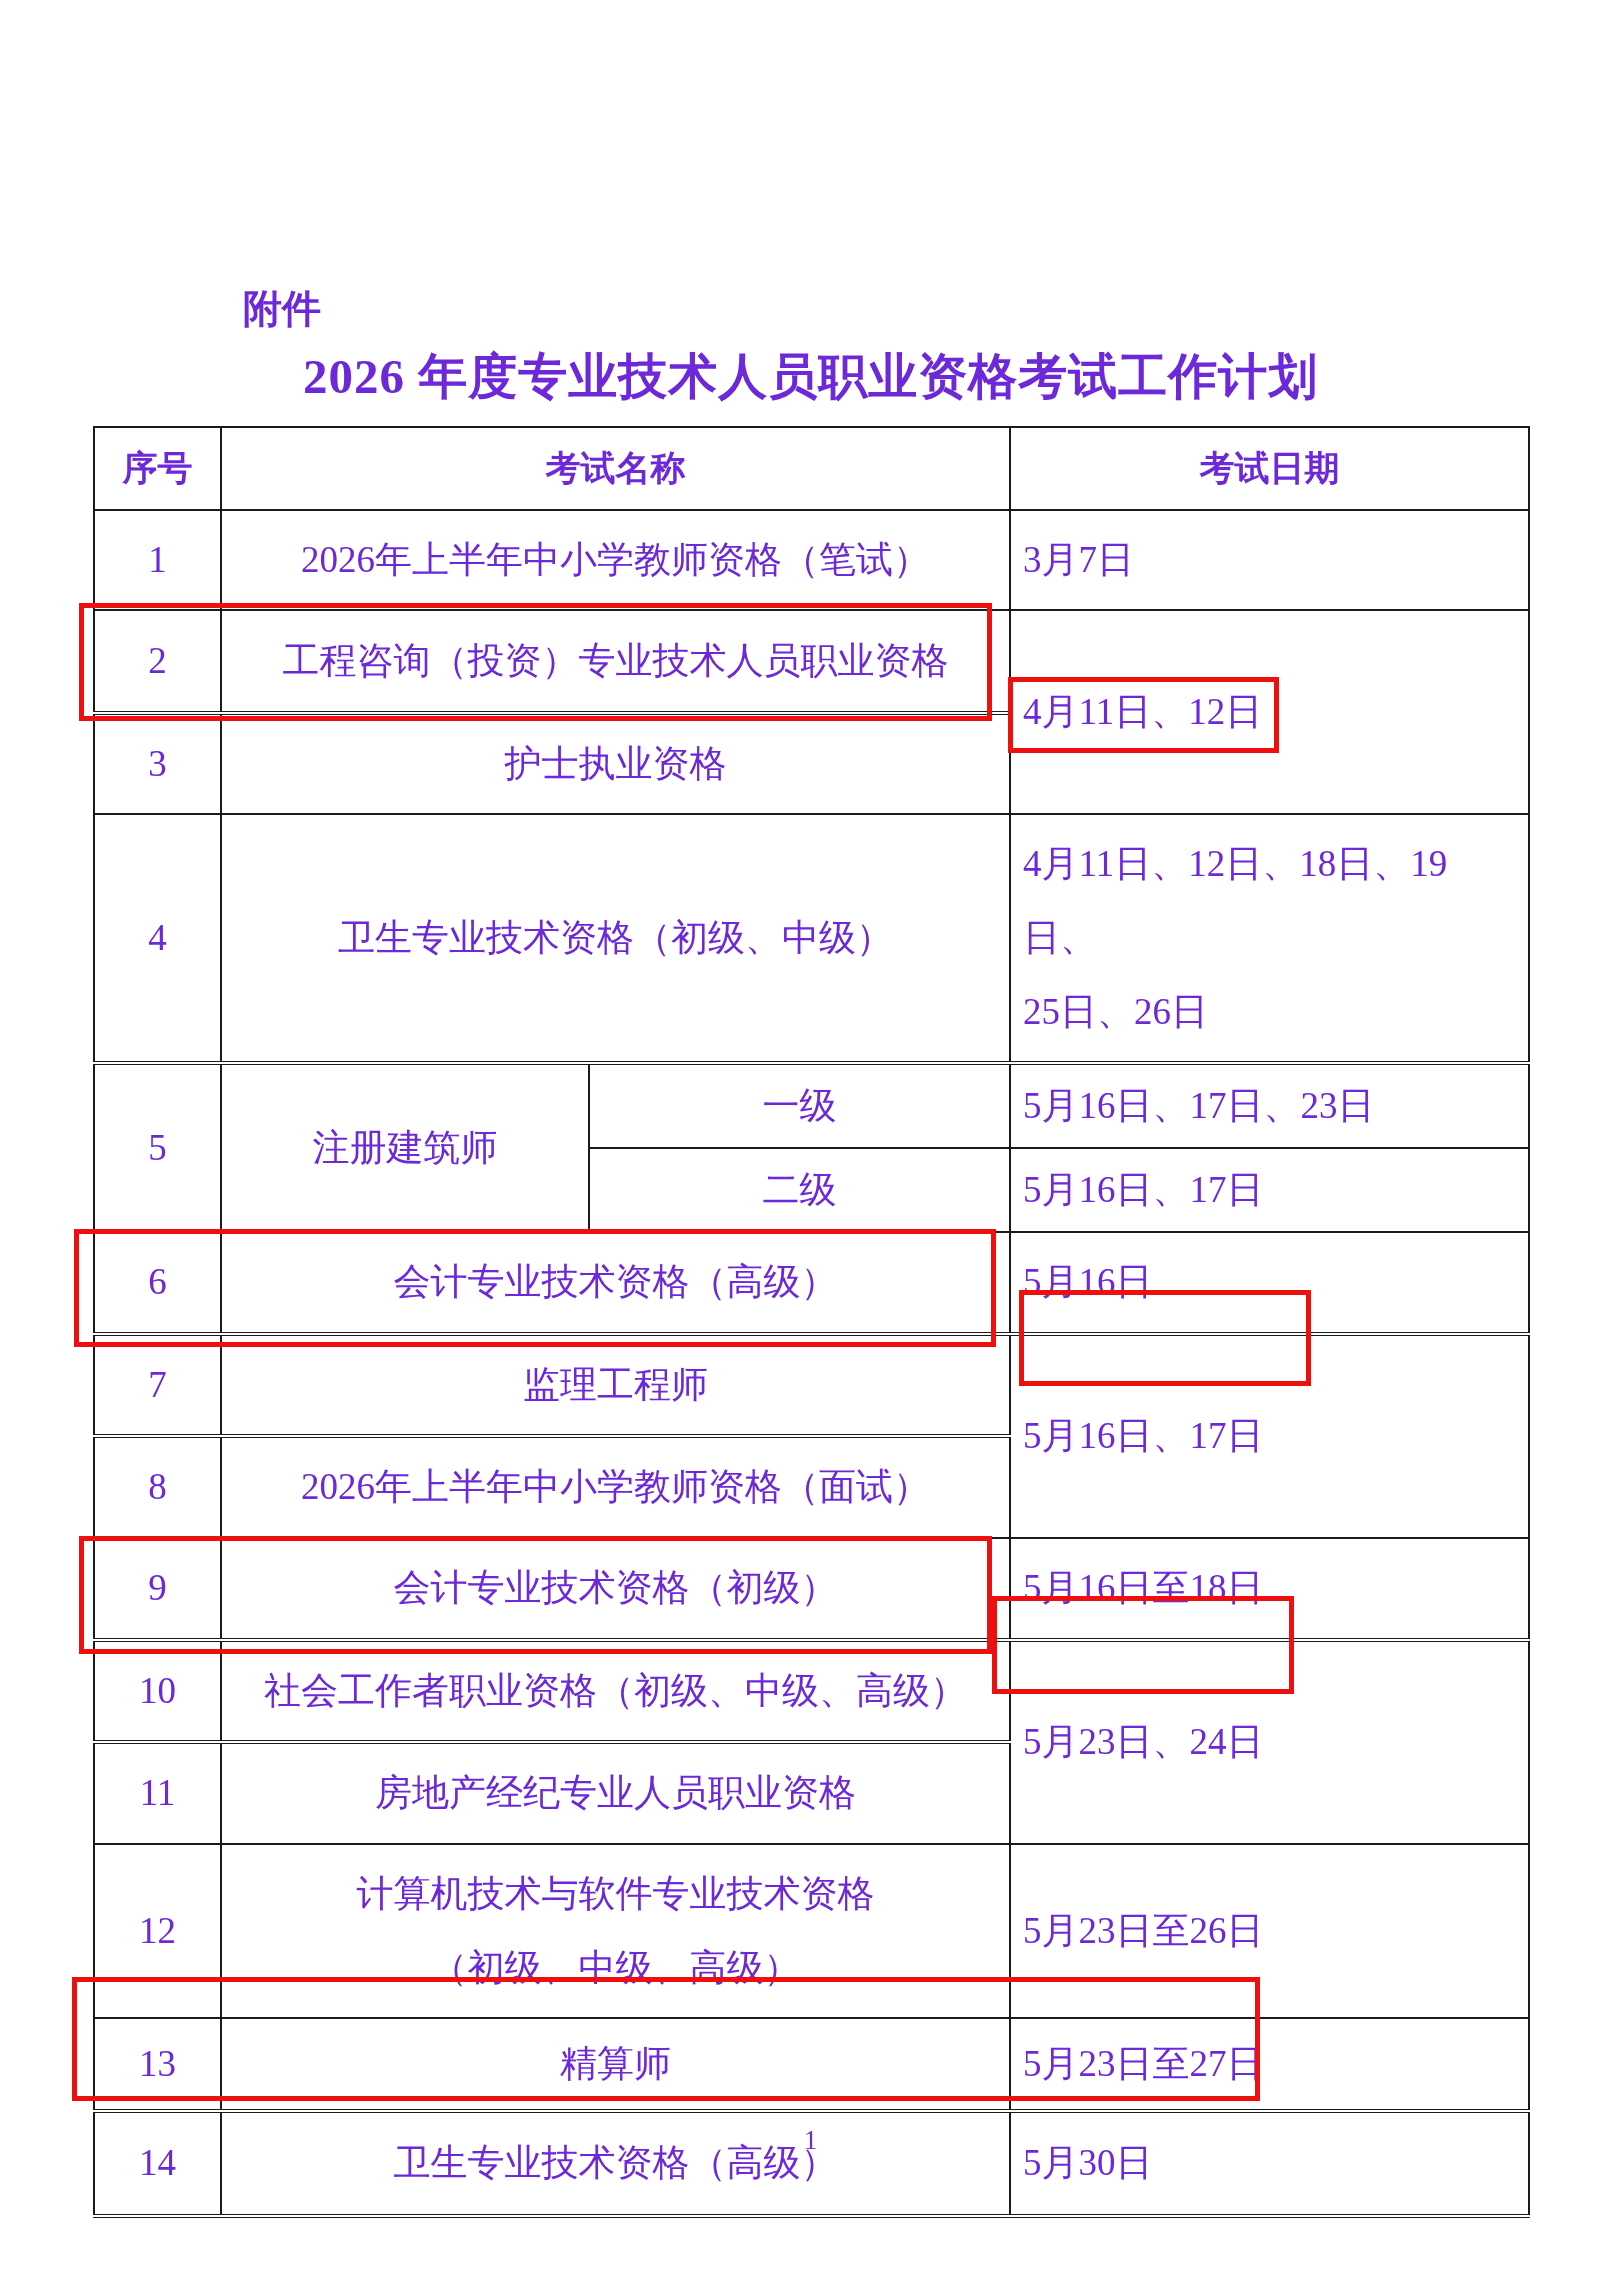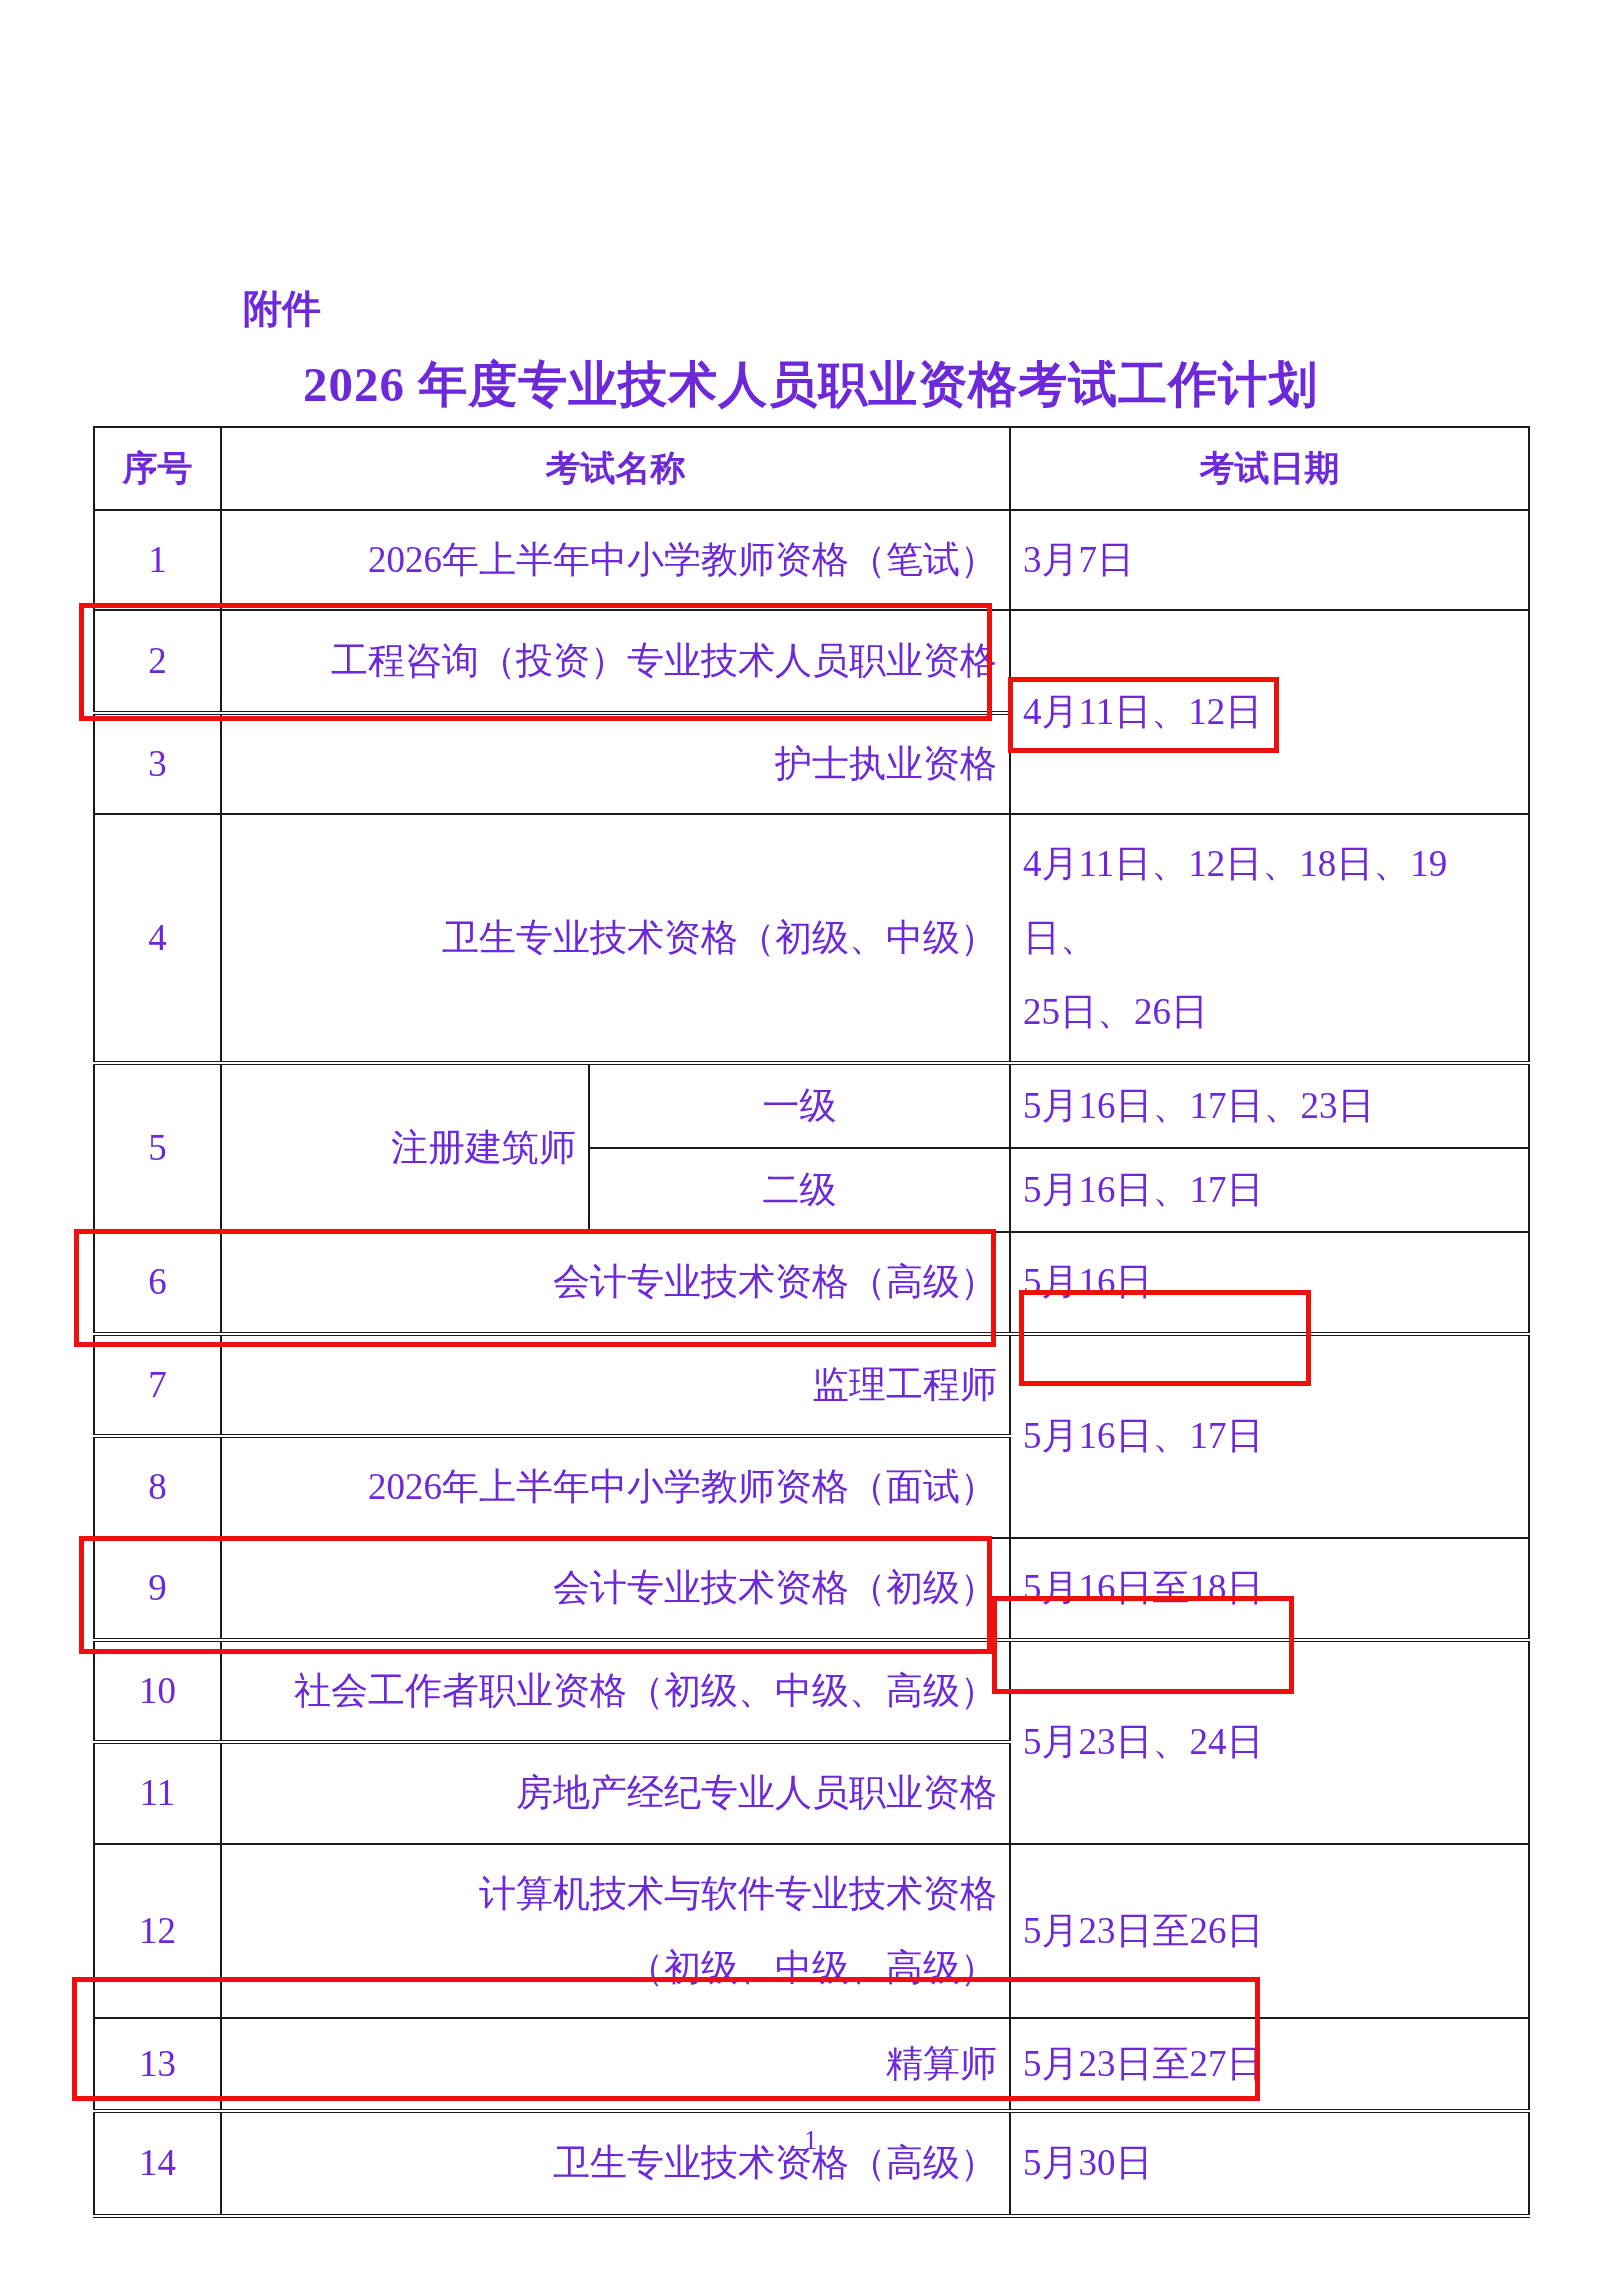--- a/index.html
+++ b/index.html
@@ -10,21 +10,21 @@
     overflow:hidden;
     font-family:"Liberation Serif", serif;
     color:#6d28d9;
   }
   .attachment{
     position:absolute;left:243px;top:286px;
     font-family:"DejaVu Sans", sans-serif;
     font-weight:bold;font-size:39px;line-height:1.2;
   }
   .title{
-    position:absolute;left:0;right:0;top:357px;
+    position:absolute;left:0;right:0;top:349px;
     text-align:center;
     font-family:"Liberation Serif", serif;
     font-weight:bold;font-size:49px;line-height:1.15;
     letter-spacing:1px;
   }
   table.sched{
     position:absolute;left:93px;top:426px;
     width:1436px;table-layout:fixed;
     border-collapse:collapse;
   }
@@ -37,21 +37,21 @@
   th{
     font-family:"DejaVu Sans", sans-serif;
     font-weight:bold;font-size:35px;
     text-align:center;
   }
   td{
     font-family:"Liberation Serif", serif;
     font-size:37px;line-height:1.3;
   }
   td.idx{text-align:center;}
-  td.name{padding-left:29px;text-align:right;font-family:Liberation Serif, serif;}
+  td.name{padding-left:29px;text-align:center;font-family:Liberation Serif, serif;}
   td.level{padding-left:33px;text-align:center;}
   td.date{padding-left:25.5px;text-align:left;margin-left:16px;}
   .ml div{line-height:74px;}
   
   .dbl{border-top:4.9px double #1a1a1a !important;}
   .dblb{border-bottom:4.9px double #1a1a1a !important;border-radius:31px;}
   
   .hl{
     position:absolute;
     border:5.9px solid #ee0f0f;

